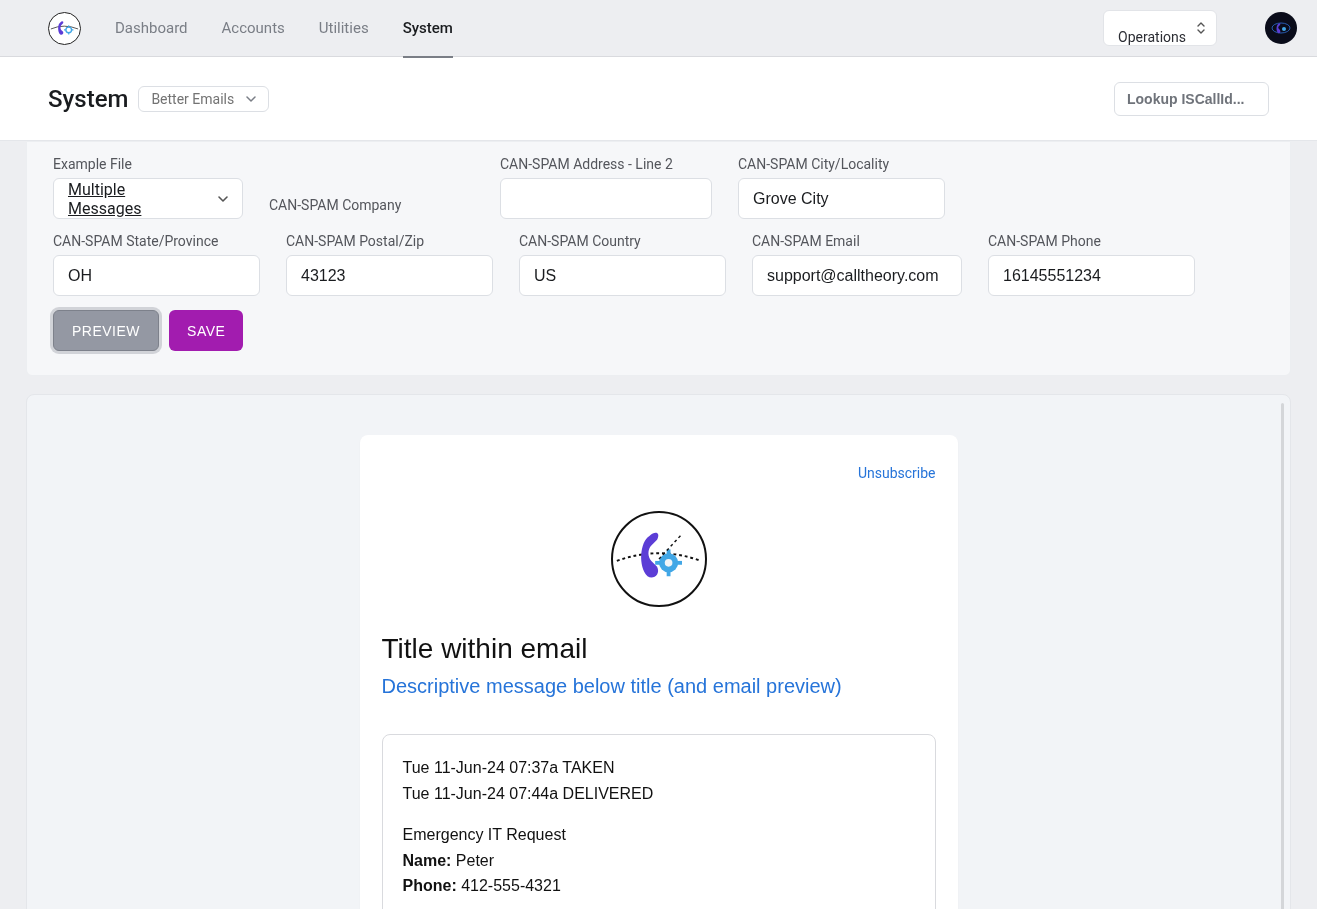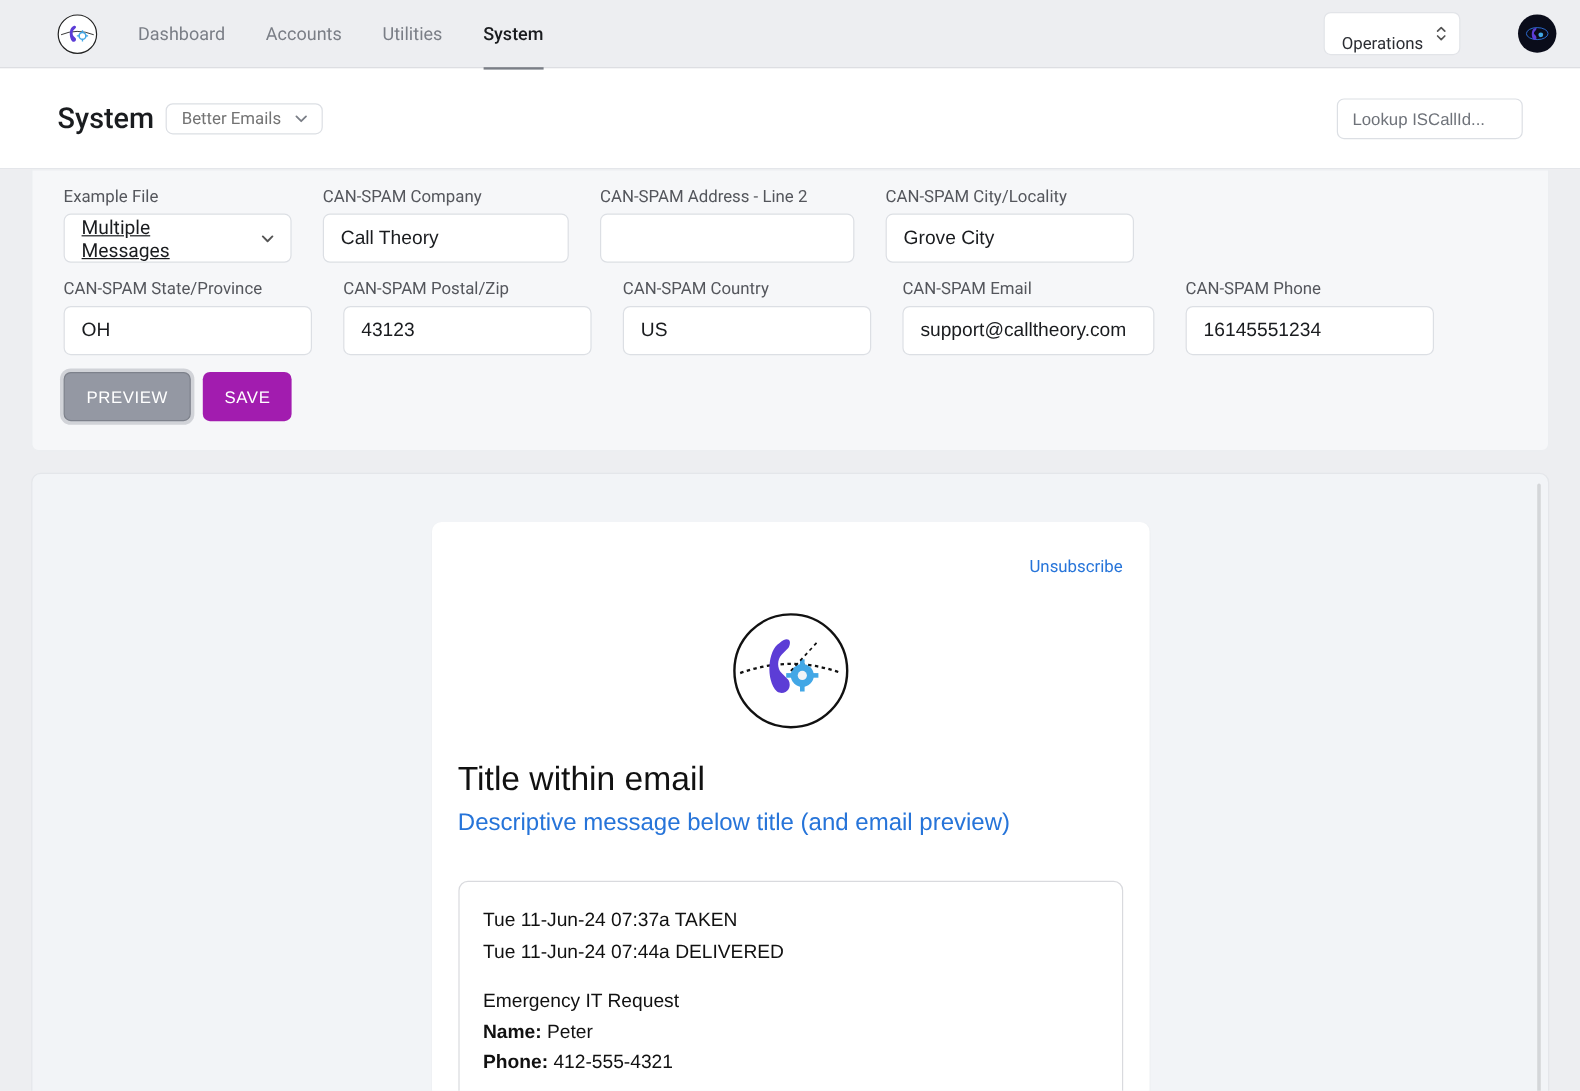--- a/index.html
+++ b/index.html
@@ -112,20 +112,21 @@
   .subheader .spacer { flex:1; }
   .lookup-input {
     height: 34px;
     width: 155px;
     border: 1px solid #dcdfe4;
     border-radius: 6px;
     padding: 0 12px;
     font-size: 14px;
     color: #333;
     background:#fff;
+    font-weight:bold;
   }
   .lookup-input::placeholder { color: #6f737a; }
 
   
   .form-card {
     background: #f6f7f9;
     margin: 0 26px;
     border: 1px solid #eceef1;
     border-radius: 0 0 6px 6px;
     padding: 14px 26px 24px 26px;
@@ -297,21 +298,20 @@
       <div class="field-label">Example File</div>
       <div class="select-input">
         <span>Multiple Messages</span>
         <svg width="14" height="14" viewBox="0 0 14 14">
             <path d="M3 5 L7 9 L11 5" stroke="#555" stroke-width="1.6" fill="none" stroke-linecap="round" stroke-linejoin="round"></path>
           </svg>
       </div>
     </div>
     <div class="field" style="width:205px">
       <div class="field-label">CAN-SPAM Company</div>
-      <input class="text-input" value="Call Theory" style="">
     </div>
     <div class="field" style="width:212px">
       <div class="field-label">CAN-SPAM Address - Line 2</div>
       <input class="text-input" value="" style="">
     </div>
     <div class="field" style="width:207px">
       <div class="field-label">CAN-SPAM City/Locality</div>
       <input class="text-input" value="Grove City" style="">
     </div>
   </div>

